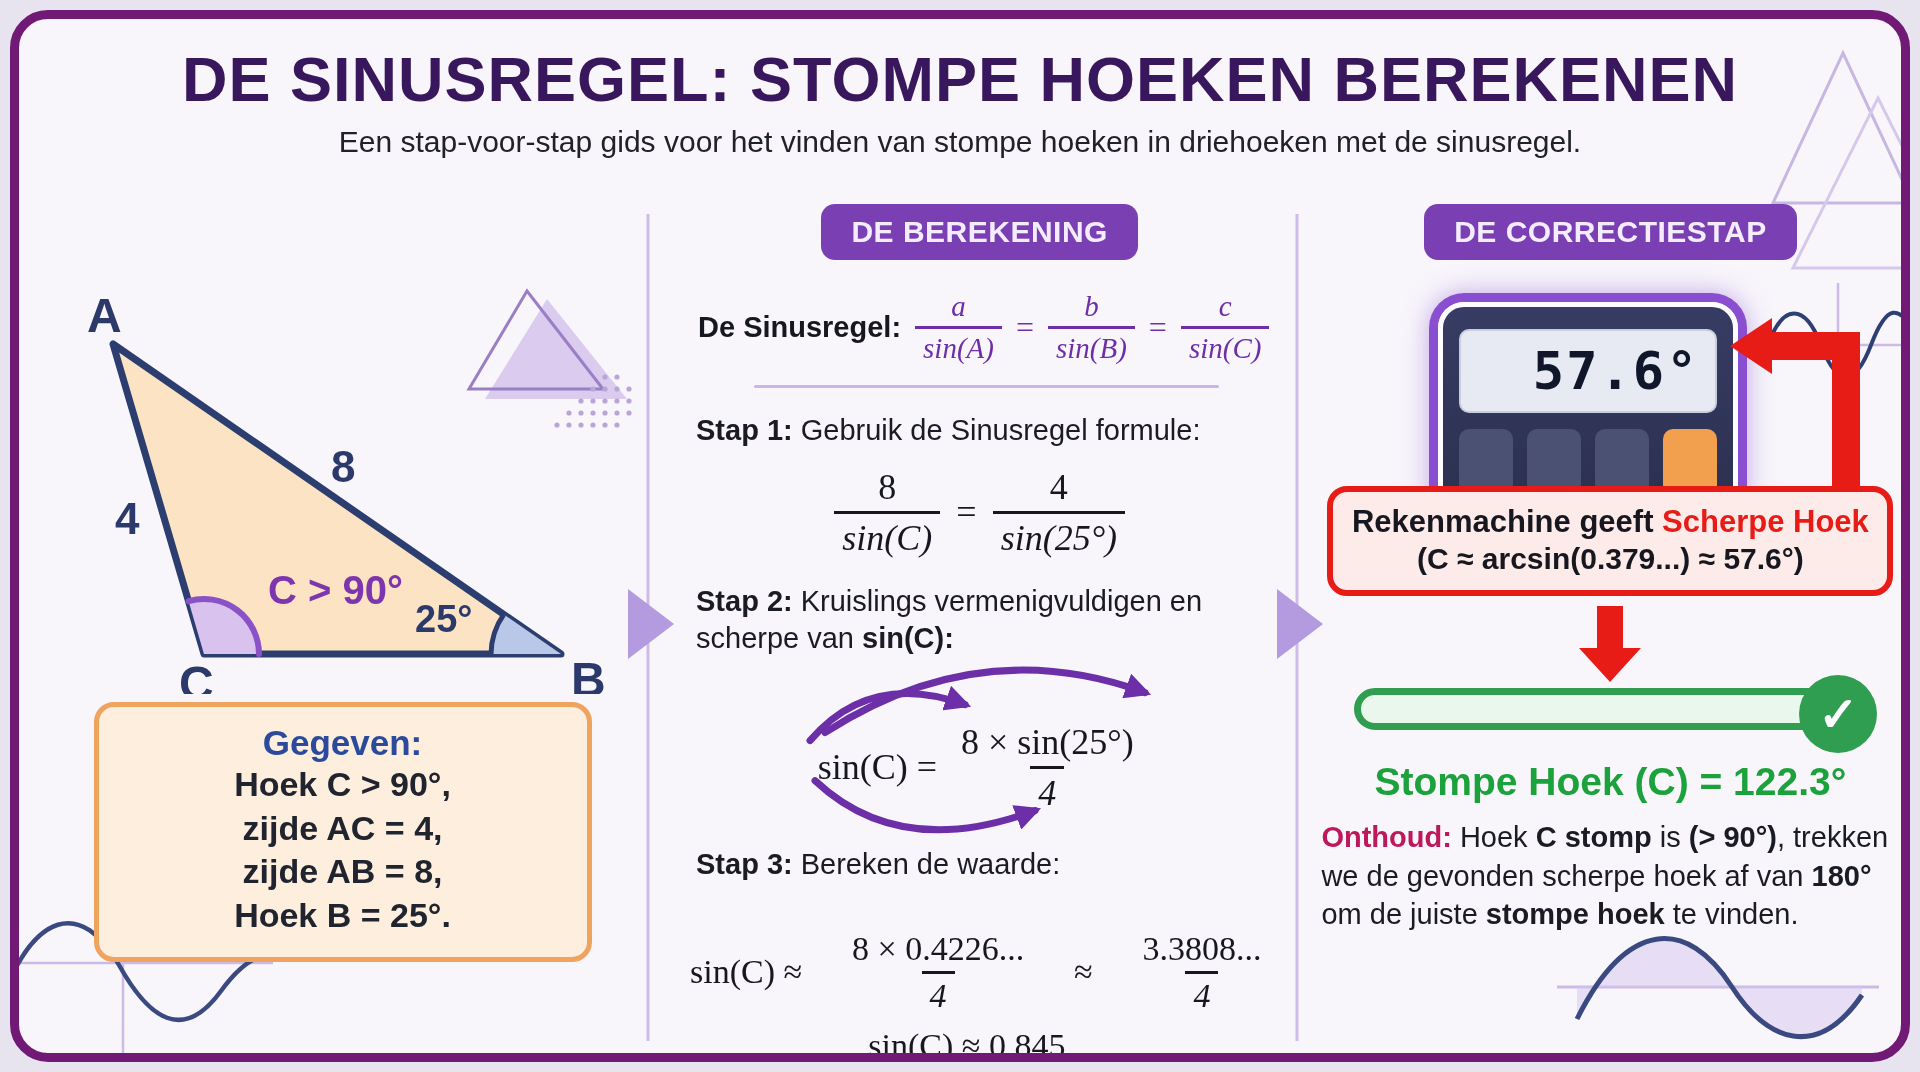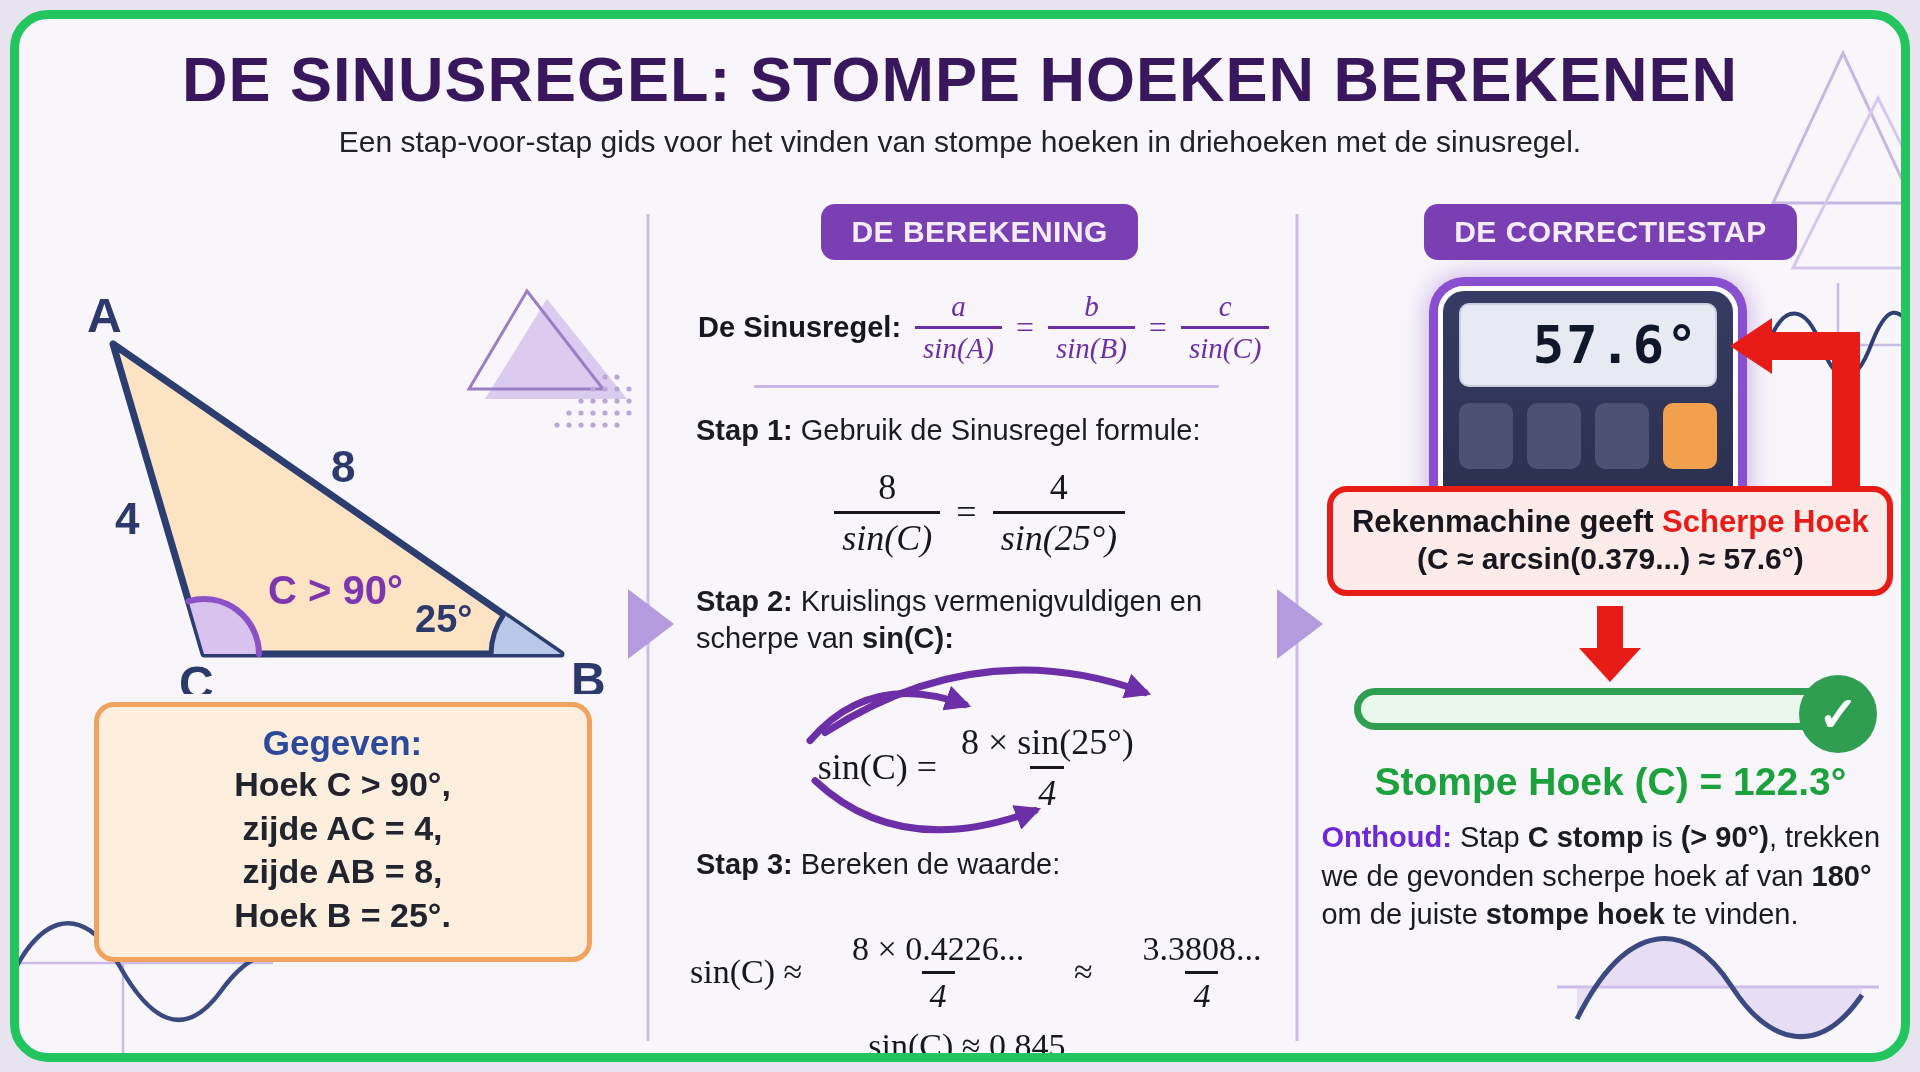--- a/index.html
+++ b/index.html
@@ -6,21 +6,21 @@
   body{
     width:1920px;height:1072px;
     background:#e7e4ef;
     font-family:"Liberation Sans", sans-serif;
     overflow:hidden;
     position:relative;
   }
   .frame{
     position:absolute;inset:10px;
     background:#f8f6fb;
-    border:9px solid #22c55e;
+    border:9px solid #701a75;
     border-radius:38px;
     overflow:hidden;
   }
   
   .title{
     margin-top:24px;text-align:center;
     font-size:63px;font-weight:900;letter-spacing:1px;
     color:#39175c;
   }
   .subtitle{
@@ -90,25 +90,25 @@
     position:absolute;left:50%;top:50%;
     transform:translate(-50%,-52%);
     pointer-events:none;
   }
   .eq2 .lhs,.eq3 .lhs{white-space:nowrap;}
   .eq3{margin-top:46px;font-size:34px;justify-content:space-between;}
   .eq4{margin-top:12px;font-size:34px;justify-content:center;}
   
   .calc-wrap{position:relative;margin-top:26px;width:380px;height:212px;}
   .calculator{
-    position:absolute;left:18px;top:0;width:300px;height:240px;
+    position:absolute;left:18px;top:16px;width:300px;height:240px;
     background:linear-gradient(#363c63,#2a2f4e);
     border:5px solid #fdfdff;border-radius:26px;
     box-shadow:0 0 0 9px #8a4fd0, 0 0 26px 8px rgba(138,79,208,.5);
-    box-sizing:border-box;padding:12px 16px 0;
+    box-sizing:border-box;padding:22px 16px 0;
   }
   .calc-display{
     height:84px;background:#e7eaf3;border:2px solid #c9cede;border-radius:10px;
     display:flex;align-items:center;justify-content:flex-end;
     padding-right:16px;box-sizing:border-box;
     font-family:"DejaVu Sans Mono", monospace;font-weight:700;
     font-size:52px;color:#10172b;letter-spacing:2px;
   }
   .calc-buttons{display:grid;grid-template-columns:repeat(4,1fr);gap:14px;margin-top:16px;}
   .calc-btn{height:66px;border-radius:10px;background:#4a5173;}
@@ -136,21 +136,21 @@
   .green-expr .res{color:#1ba23c;}
   .check-circle{
     position:absolute;right:-18px;bottom:-30px;
     width:78px;height:78px;border-radius:50%;
     background:#2f9e50;color:#ffffff;
     font-size:48px;font-weight:900;
     display:flex;align-items:center;justify-content:center;
   }
   .conclusion{margin-top:30px;font-size:39px;font-weight:800;color:#1ba23c;}
   .note{margin:14px 0 0;width:578px;font-size:29px;line-height:1.33;color:#1b1b24;}
-  .note .lbl{color:#6d28d9;font-weight:800;}
+  .note .lbl{color:#be185d;font-weight:800;}
   .note b{font-weight:800;}
   
   .deco{position:absolute;pointer-events:none;}
   #deco-tri-left{left:418px;top:258px;}
   #deco-tr{right:-12px;top:14px;}
   #deco-bl{left:-8px;bottom:-10px;}
   #deco-br{right:14px;bottom:-6px;}
 </style>
 </head>
 <body>
@@ -349,17 +349,17 @@
       </div>
 
       <div class="down-arrow"></div>
 
       <div class="green-box">
         <div class="check-circle">✓</div>
       </div>
 
       <div class="conclusion">Stompe Hoek (C) = 122.3°</div>
 
-      <p class="note"><span class="lbl pre">Onthoud:</span><span class="pre"> Stap </span><b class="pre">C stomp</b><span class="pre"> is </span><b class="pre">(&gt; 90°)</b><span class="pre">, trekken we de gevonden scherpe hoek af van </span><b class="pre">180°</b><span class="pre"> om de juiste </span><b class="pre">stompe hoek</b><span class="pre"> te vinden.</span></p>
+      <p class="note"><span class="lbl pre">Onthoud:</span><span class="pre"> Hoek </span><b class="pre">C stomp</b><span class="pre"> is </span><b class="pre">(&gt; 90°)</b><span class="pre">, trekken we de gevonden scherpe hoek af van </span><b class="pre">180°</b><span class="pre"> om de juiste </span><b class="pre">stompe hoek</b><span class="pre"> te vinden.</span></p>
     </div>
 
   </div>
 </div>
 
 </body></html>

